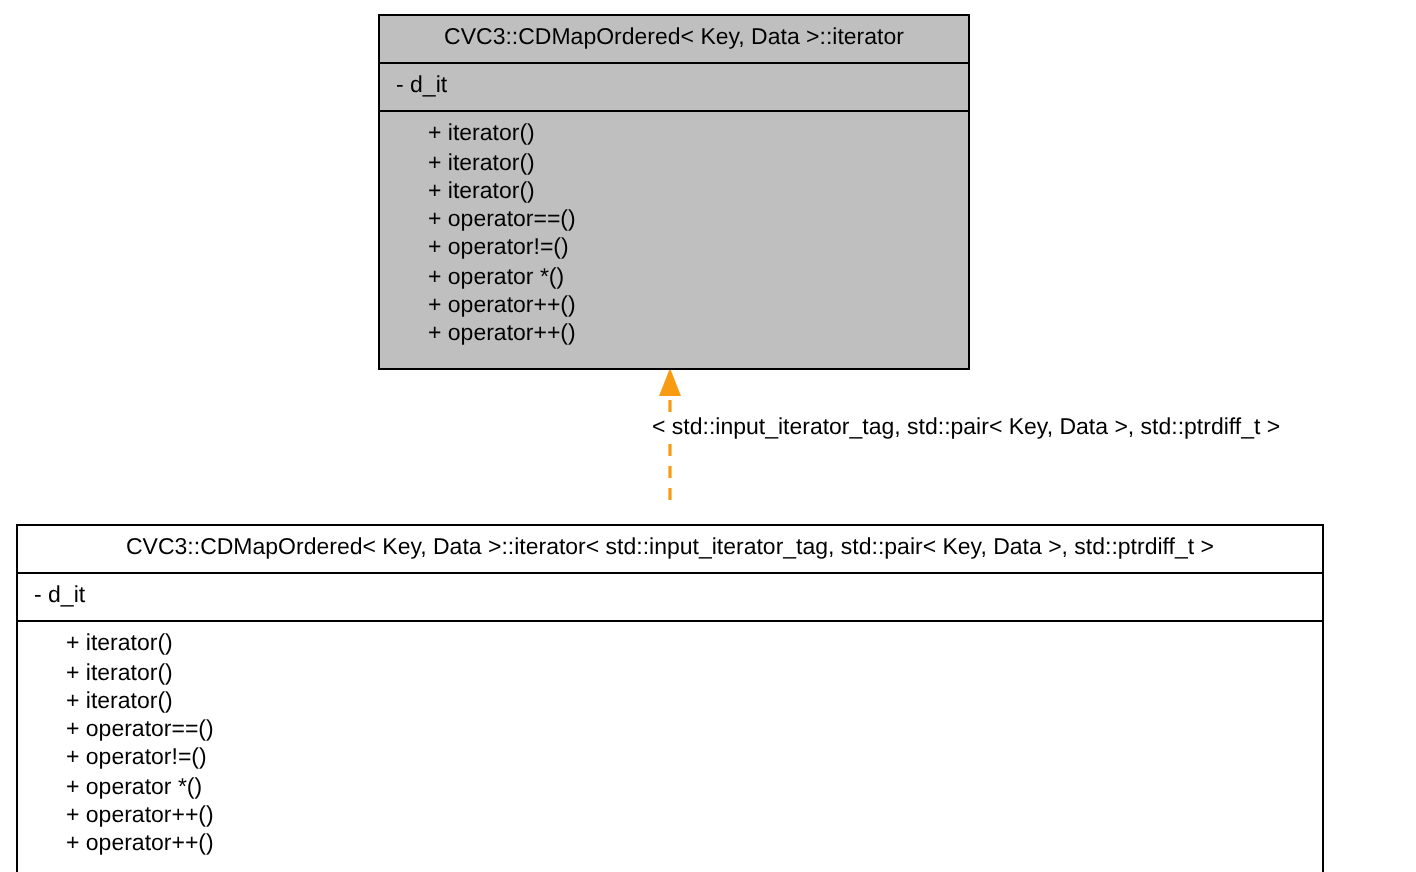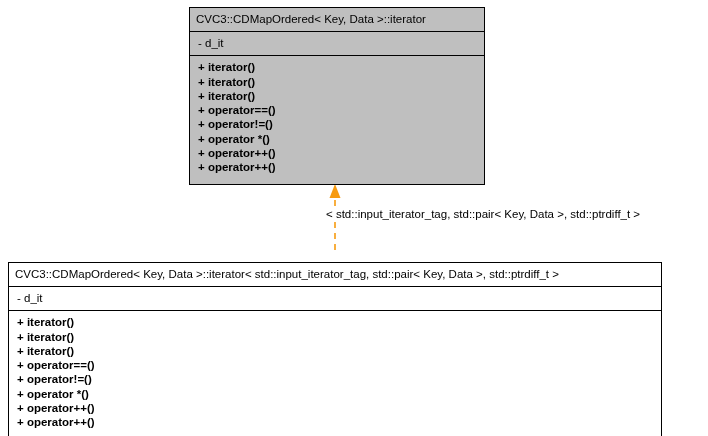--- a/index.html
+++ b/index.html
@@ -26,39 +26,38 @@
   }
   .uml-class.filled {
     background: #bfbfbf;
   }
   .uml-class.plain {
     background: #ffffff;
   }
 
   .class-name {
     box-sizing: border-box;
-    text-align: left;
+    text-align: center;
     font-size: 11.5px;
     line-height: 13px;
     padding: 5px 6px 5px 6px;
     white-space: nowrap;
     border-bottom: 1px solid #000000;
   }
 
   .class-attributes {
     box-sizing: border-box;
     border-bottom: 1px solid #000000;
     padding: 4px 20px 5px 8px;
   }
 
   .class-operations {
     box-sizing: border-box;
-    padding: 4px 6px 5px 8px;
+    padding: 4px 6px 5px 24px;
     flex: 1 1 auto;
-    font-weight: bold;
   }
 
   .member-row {
     font-size: 11.5px;
     line-height: 14.3px;
     white-space: nowrap;
     text-align: left;
   }
 
   

